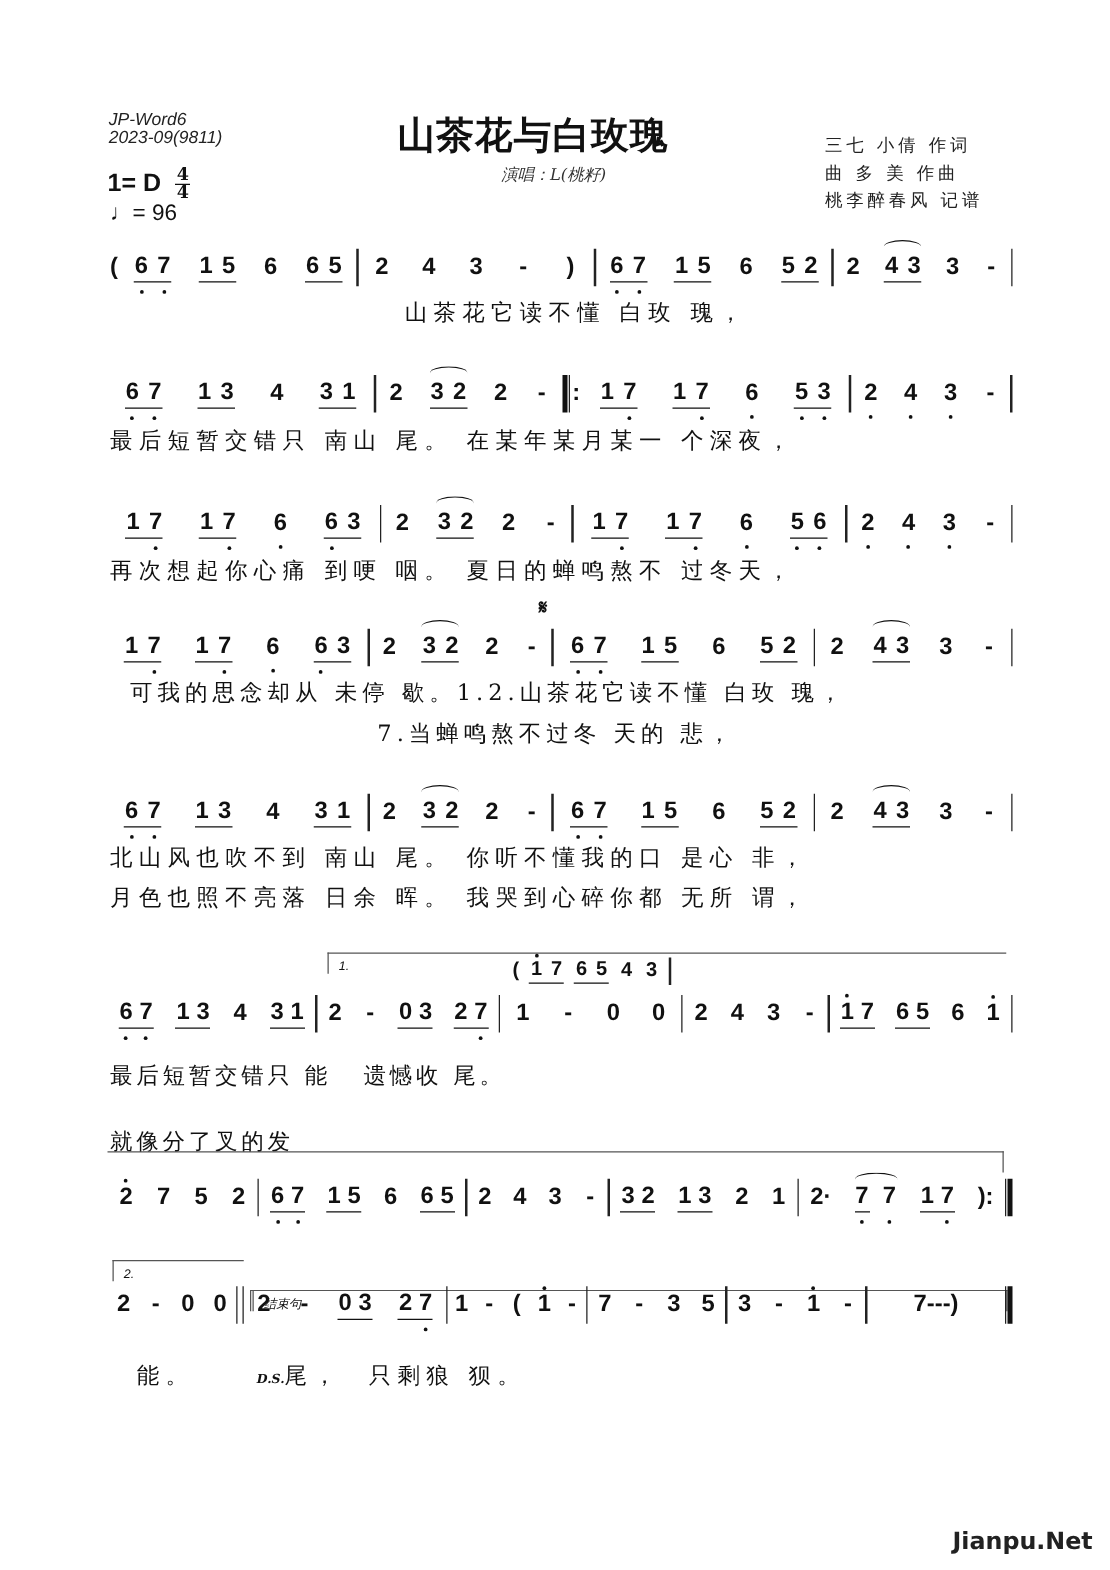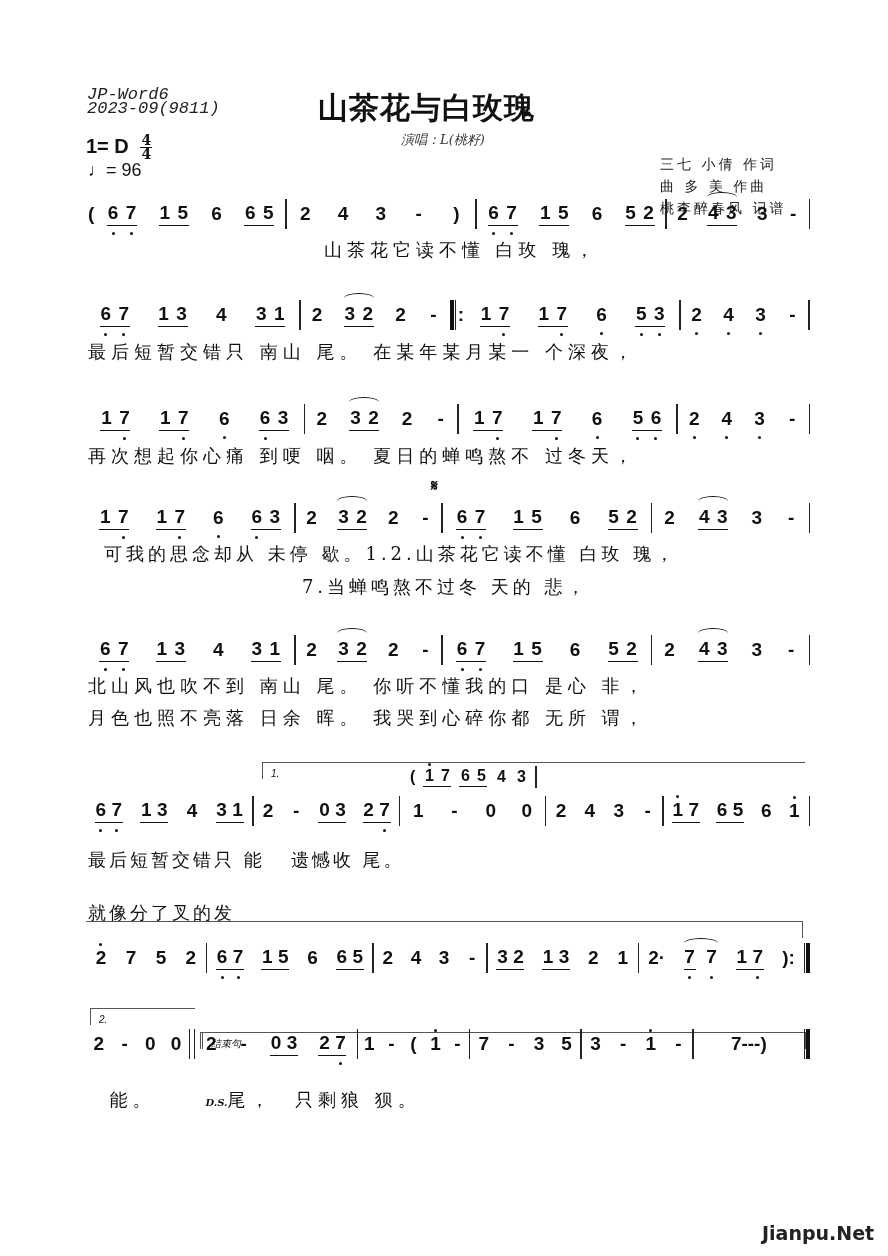--- a/index.html
+++ b/index.html
@@ -1,18 +1,18 @@
 <!DOCTYPE html>
 <html><head>
 <meta charset="utf-8">
 <style>
   html,body{margin:0;padding:0;background:#fff;}
   body{width:888px;height:1256px;position:relative;overflow:hidden;color:#111;font-family:"Liberation Sans","DejaVu Sans",sans-serif;}
   .abs{position:absolute;}
-  .meta-small{font-family:Liberation Mono, monospace;font-style:italic;font-size:17px;line-height:14px;color:#222;}
+  .meta-small{font-family:Liberation Sans, sans-serif;font-style:italic;font-size:14px;line-height:14px;color:#222;}
   .title{font-family:Liberation Serif, serif;font-weight:bold;font-size:30px;letter-spacing:1px;}
   .singer{font-family:"DejaVu Serif","Liberation Serif",serif;font-size:13px;color:#333;}
   .credit{font-family:"DejaVu Serif","Liberation Serif",serif;font-size:14px;line-height:22px;letter-spacing:3px;color:#222;text-align:left;}
   .key{font-family:"Liberation Sans",sans-serif;font-weight:bold;font-size:20px;}
   .timesig{display:inline-flex;flex-direction:column;align-items:center;font-family:"DejaVu Serif",serif;font-weight:bold;font-size:14px;line-height:13px;vertical-align:middle;margin-left:6px;}
   .timesig span:first-child{border-bottom:1.5px solid #111;padding:0 1px;}
   .tempo{font-family:"Liberation Sans",sans-serif;font-size:18px;}
   .staff{position:absolute;left:86px;width:724px;height:30px;display:flex;align-items:center;font-family:"Liberation Sans",sans-serif;font-weight:bold;font-size:19px;}
   .bar{display:flex;align-items:center;justify-content:space-around;flex:1;height:30px;position:relative;}
   .bl{width:1.5px;height:30px;background:#222;flex:none;}
@@ -34,21 +34,21 @@
 </style>
 </head>
 <body>
 
 <div class="abs meta-small" style="left:87px;top:88px;">
     <div>JP-Word6</div>
     <div>2023-09(9811)</div>
   </div>
 <div class="abs title" style="left:318px;top:88px;">山茶花与白玫瑰</div>
 <div class="abs singer" style="left:401px;top:131px;font-style:italic;">演唱：L(桃籽)</div>
-<div class="abs credit" style="left:660px;top:106px;margin-top:47px;">
+<div class="abs credit" style="left:660px;top:106px;">
   <div>三七  小倩  作词</div>
   <div>曲  多  美  作曲</div>
   <div>桃李醉春风  记谱</div>
 </div>
 <div class="abs key" style="left:86px;top:134px;">
   <span>1= D</span>
   <span class="timesig">
       <span>4</span>
       <span>4</span>
     </span>

